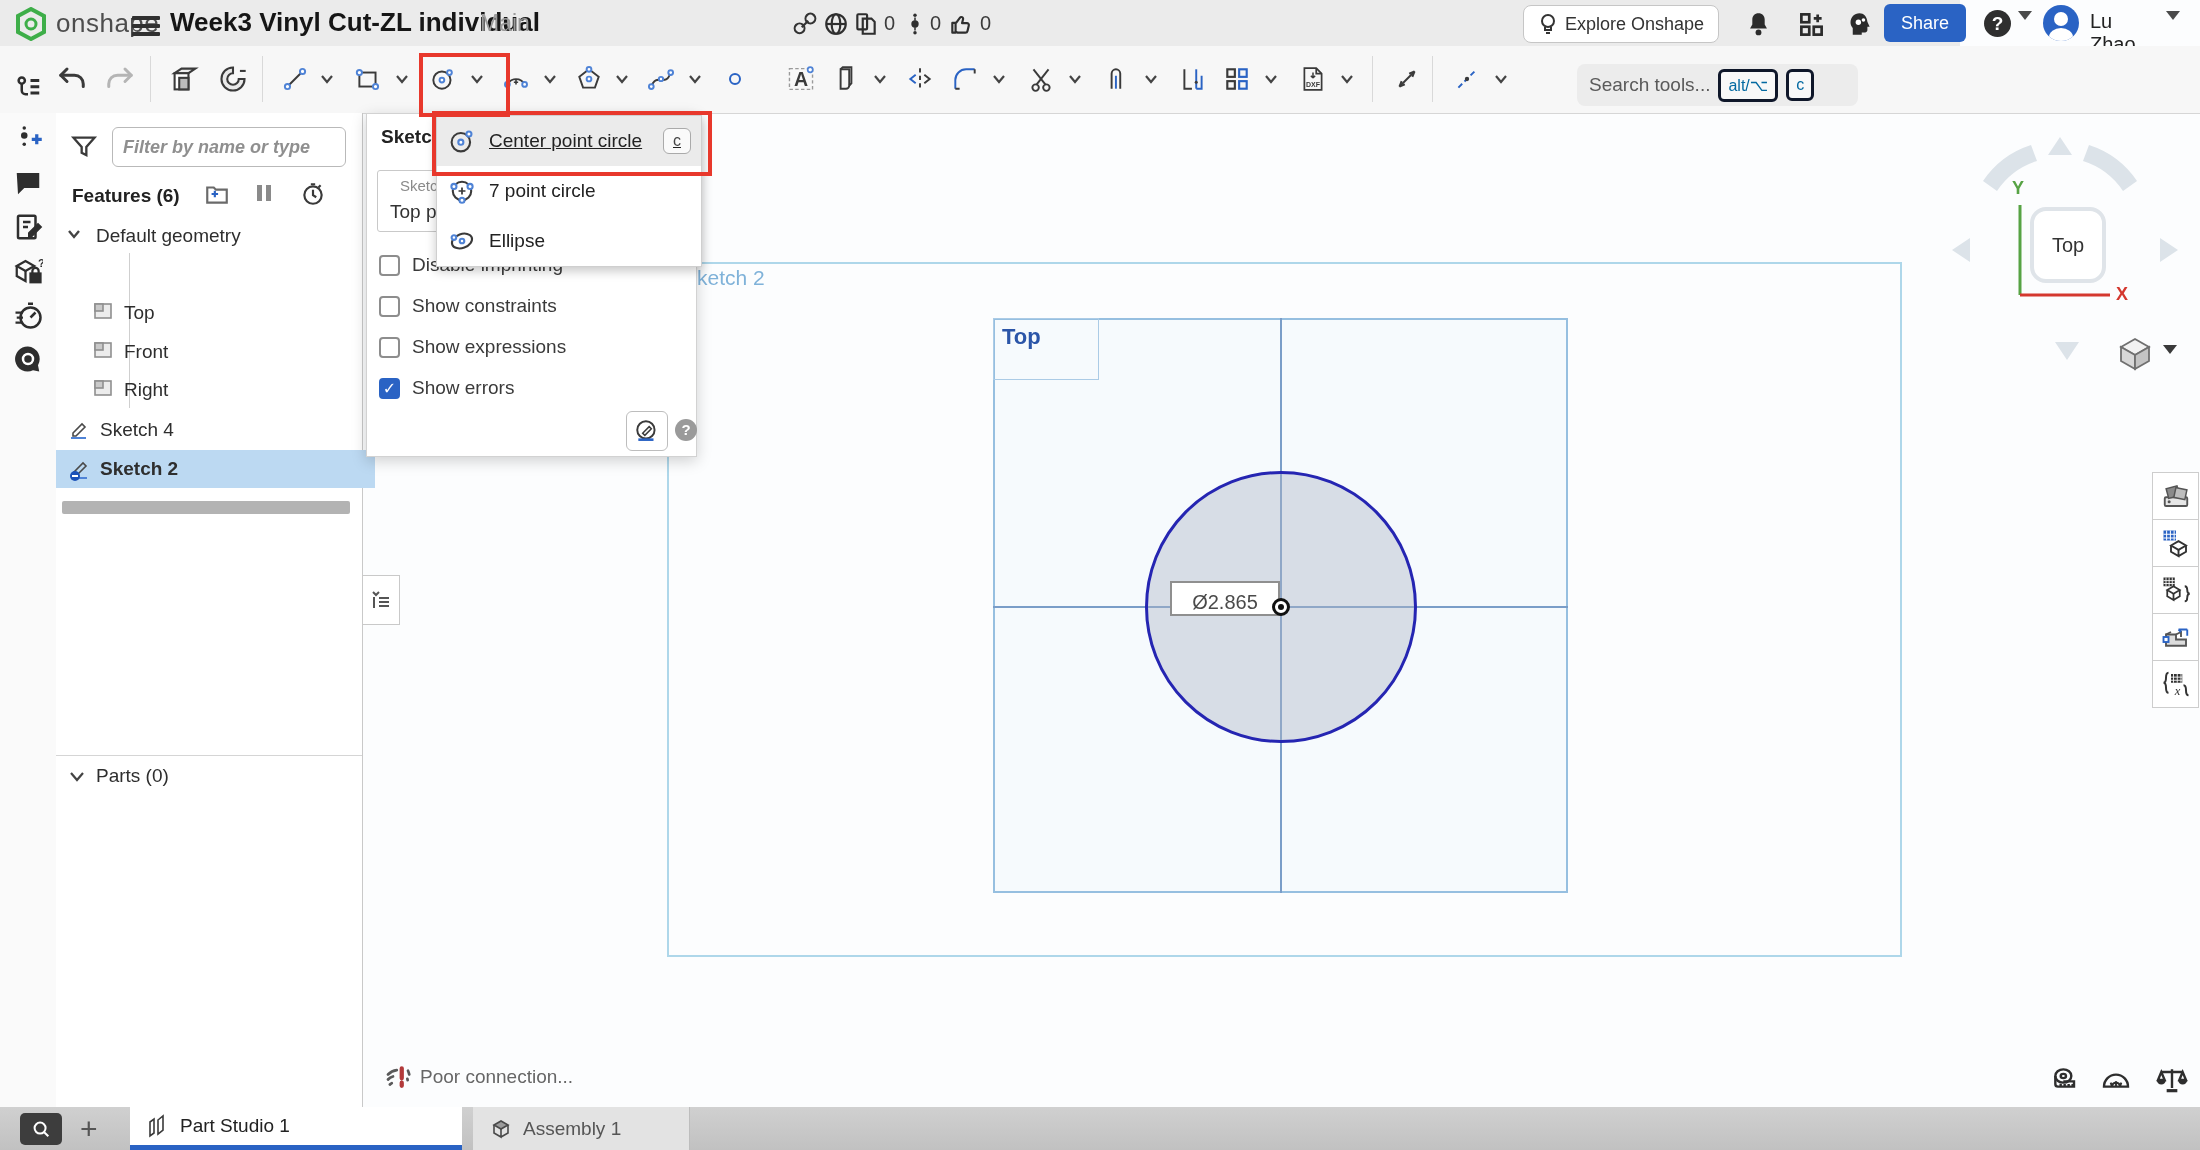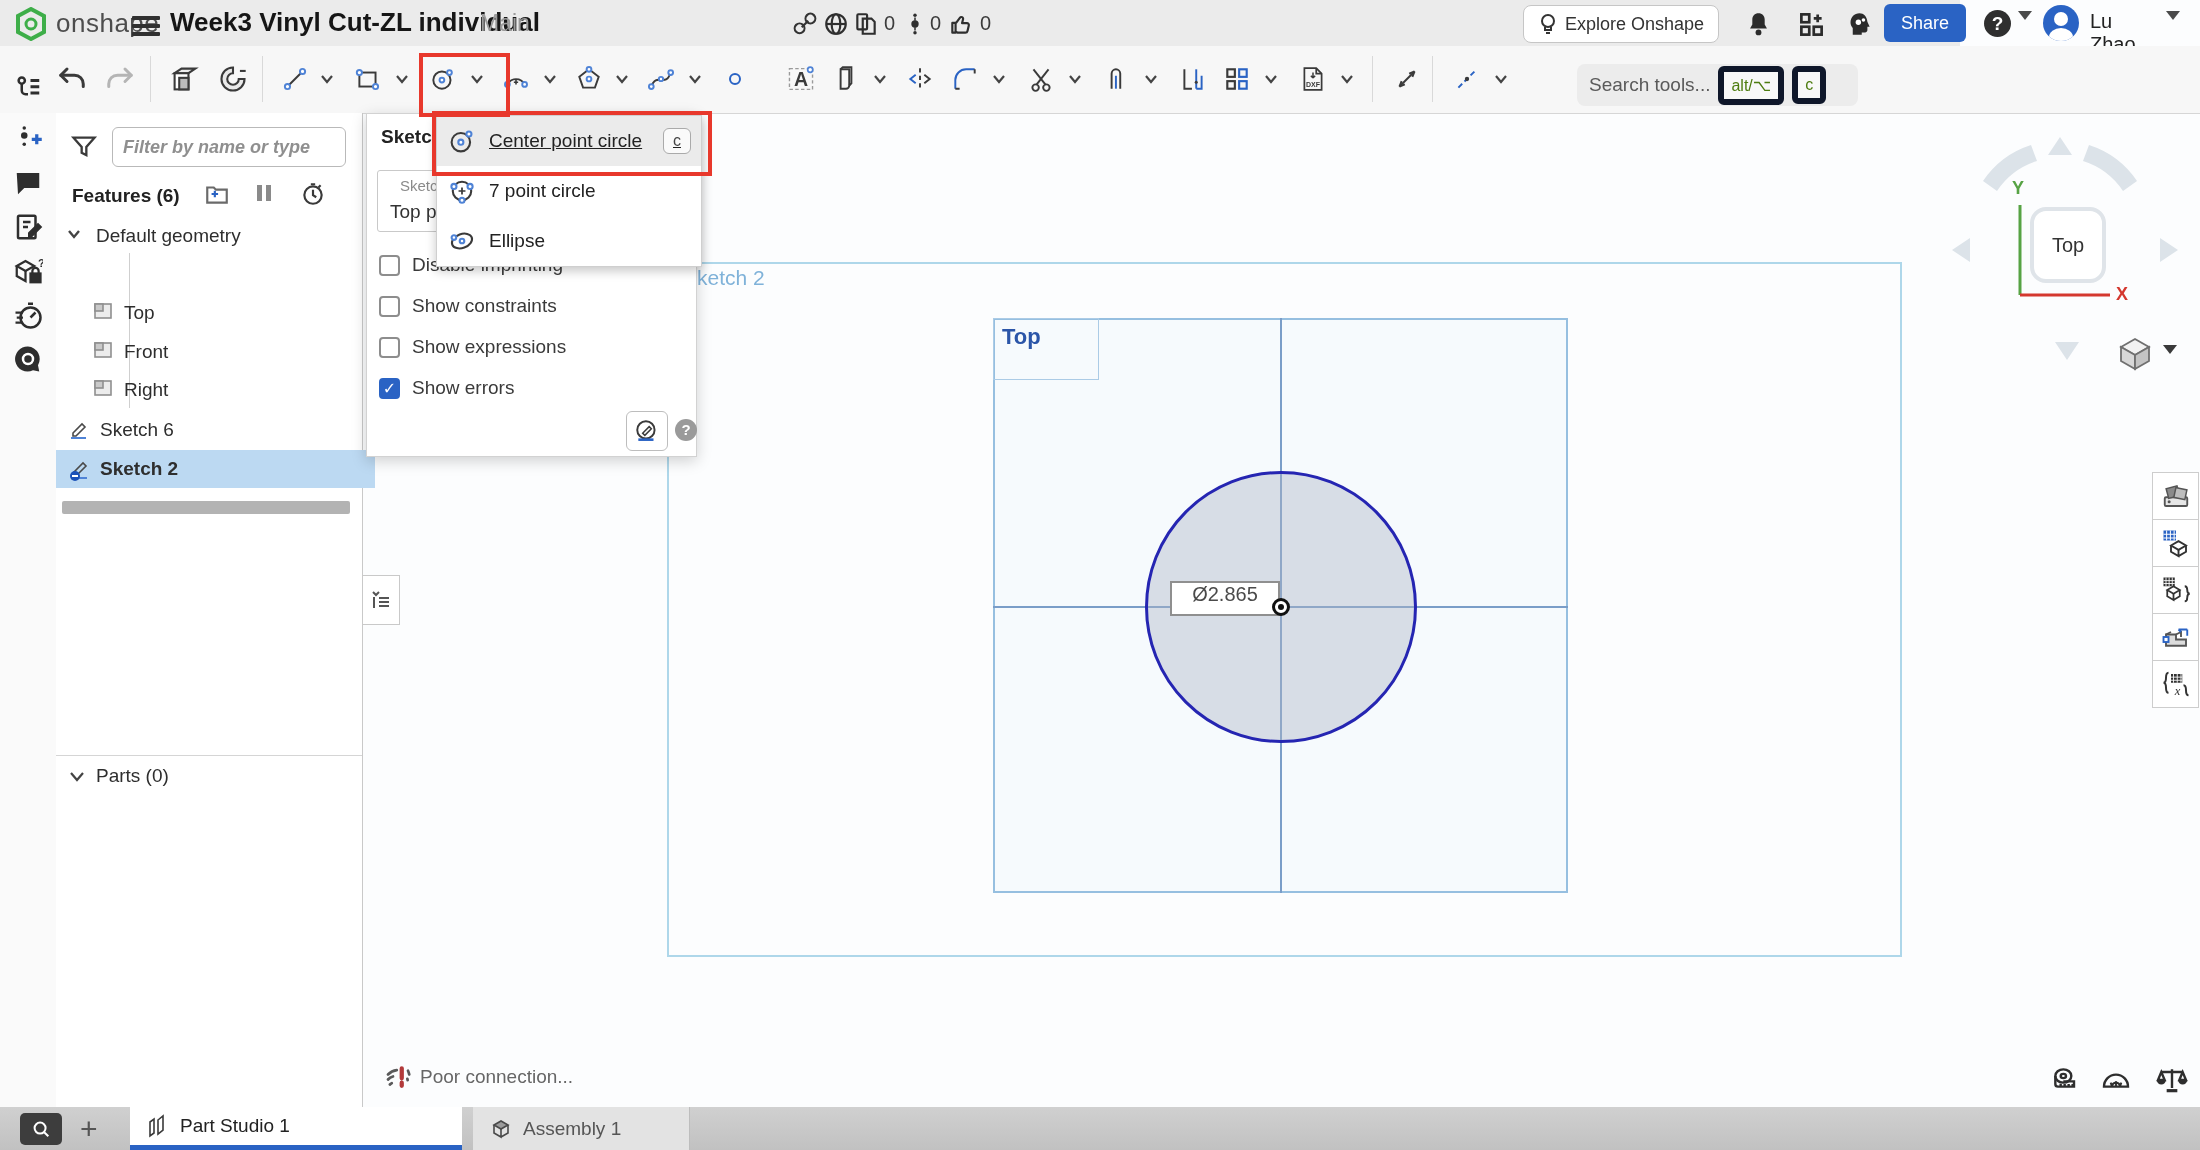--- a/index.html
+++ b/index.html
@@ -26,21 +26,21 @@
   .avatar{position:absolute;left:2043px;top:5px;width:36px;height:36px;border-radius:50%;background:#2a63c4;overflow:hidden;}
   .user-name{position:absolute;left:2090px;top:10px;font-size:20px;color:#222;}
   
   .toolbar{position:absolute;left:0;top:46px;width:2200px;height:67px;background:#f7f7f7;border-bottom:1px solid #d6d6d6;}
   .tb{position:absolute;top:14px;width:38px;height:38px;display:flex;align-items:center;justify-content:center;border-radius:4px;}
   .tbsep{position:absolute;top:10px;width:1px;height:46px;background:#d9d9d9;}
   .chv{position:absolute;top:26px;width:18px;height:14px;display:flex;align-items:center;justify-content:center;}
   .search-pill{position:absolute;left:1577px;top:18px;width:281px;height:42px;background:#ececec;border-radius:8px;
      display:flex;align-items:center;gap:8px;padding:0 12px;box-sizing:border-box;}
   .search-pill .txt{font-size:19px;color:#5a5a5a;}
-  .key{border:6px solid #0f172a;background:#f8f8f8;border-radius:6px;font-size:16px;color:#4d7c0f;padding:4px 7px;}
+  .key{border:3px solid #0f172a;background:#f8f8f8;border-radius:6px;font-size:16px;color:#0369a1;padding:4px 7px;}
   
   .redbox{position:absolute;border:4px solid #e8382c;z-index:30;pointer-events:none;}
   
   .lstrip{position:absolute;left:0;top:113px;width:56px;height:994px;background:#fafafa;}
   .ls-ic{position:absolute;left:13px;width:30px;height:30px;}
   
   .fpanel{position:absolute;left:56px;top:113px;width:307px;height:994px;background:#fff;border-right:1px solid #c9c9c9;box-sizing:border-box;}
   .filter-input{position:absolute;left:56px;top:14px;width:234px;height:40px;border:1px solid #b9b9b9;border-radius:6px;
      font-size:18px;padding:0 10px;box-sizing:border-box;font-family:inherit;color:#333;font-weight:bold;}
   .filter-input::placeholder{font-style:italic;color:#8f8f8f;}
@@ -62,21 +62,21 @@
   .planelabelbox{position:absolute;left:993px;top:318px;width:106px;height:62px;border:1px solid #abcbe6;box-sizing:border-box;}
   .plane-label{position:absolute;left:1002px;top:324px;font-size:22px;font-weight:600;color:#2b55a8;}
   .xline{position:absolute;left:993px;top:606px;width:575px;height:2px;background:#7a9dc8;}
   .yline{position:absolute;left:1280px;top:318px;width:2px;height:575px;background:#7a9dc8;}
   .sk-circle{position:absolute;left:1145px;top:471px;width:272px;height:272px;border-radius:50%;
      border:3px solid #2525b2;background:rgba(172,182,198,.42);box-sizing:border-box;}
   .centerpt{position:absolute;left:1272px;top:598px;width:18px;height:18px;border-radius:50%;border:3px solid #111;
      background:#fff;box-sizing:border-box;display:flex;align-items:center;justify-content:center;}
   .centerpt i{width:6px;height:6px;border-radius:50%;background:#111;}
   .dimbox{position:absolute;left:1170px;top:581px;width:110px;height:35px;background:#fff;border:2px solid #8f8f8f;
-     display:flex;align-items:flex-start;justify-content:center;font-size:20px;color:#4a4a4a;box-sizing:border-box;}
+     display:flex;align-items:flex-end;justify-content:center;font-size:20px;color:#4a4a4a;box-sizing:border-box;}
   
   .vnav-toplbl{position:absolute;left:2030px;top:207px;width:76px;height:76px;border:4px solid #dfe4e9;border-radius:16px;
      display:flex;align-items:center;justify-content:center;font-size:20px;color:#333;background:#fff;box-sizing:border-box;}
   .axis-y{position:absolute;left:2012px;top:178px;font-size:18px;color:#57a344;font-weight:bold;}
   .axis-x{position:absolute;left:2116px;top:284px;font-size:18px;color:#d4382f;font-weight:bold;}
   
   .rbtn{position:absolute;left:2152px;width:47px;height:48px;background:#fff;border:1px solid #cdcdcd;box-sizing:border-box;
      display:flex;align-items:center;justify-content:center;}
   
   .status-txt{position:absolute;left:420px;top:1066px;font-size:19px;color:#666;}
@@ -559,21 +559,21 @@
         </span>
       <span>Right</span>
     </div>
     <div class="trow" style="top:298px;padding-left:12px;">
       <span class="ic">
           <svg width="22" height="22" viewBox="0 0 22 22" fill="none">
             <path d="M5 15 14 6l3 3-9 9H5z" stroke="#4a4a4a" stroke-width="1.6"></path>
             <line x1="3" y1="20" x2="18" y2="20" stroke="#4f83d6" stroke-width="2"></line>
           </svg>
         </span>
-      <span>Sketch 6</span>
+      <span>Sketch 4</span>
     </div>
     <div class="trow sel" style="top:337px;padding-left:12px;">
       <span class="ic">
           <svg width="24" height="24" viewBox="0 0 24 24" fill="none">
             <path d="M6 15 15 6l3 3-9 9H6z" stroke="#4a4a4a" stroke-width="1.6"></path>
             <line x1="4" y1="21" x2="19" y2="21" stroke="#4f83d6" stroke-width="2"></line>
             <circle cx="7" cy="19" r="5" fill="#1b51b8"></circle>
             <rect x="4" y="18" width="6" height="2" fill="#fff"></rect>
           </svg>
         </span>

